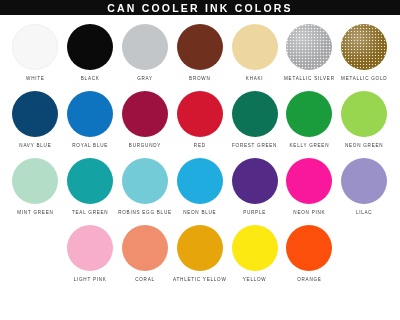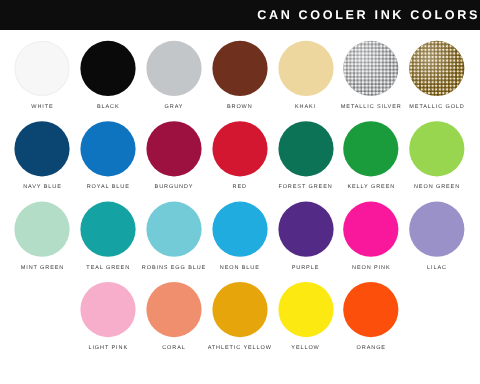--- a/index.html
+++ b/index.html
@@ -14,25 +14,25 @@
     overflow: hidden;
   }
   #page {
     position: relative;
     width: 400px;
     height: 320px;
     background: #ffffff;
     box-sizing: border-box;
   }
   .header-bar {
-    height: 25px;
+    height: 15px;
     background: #0d0d0d;
     display: flex;
     align-items: center;
-    justify-content: flex-end;
+    justify-content: center;
   }
   .header-title {
     color: #ffffff;
     font-size: 10.5px;
     font-weight: bold;
     letter-spacing: 2.2px;
     text-transform: uppercase;
     white-space: nowrap;
     font-family: "Liberation Sans", sans-serif;
   }

